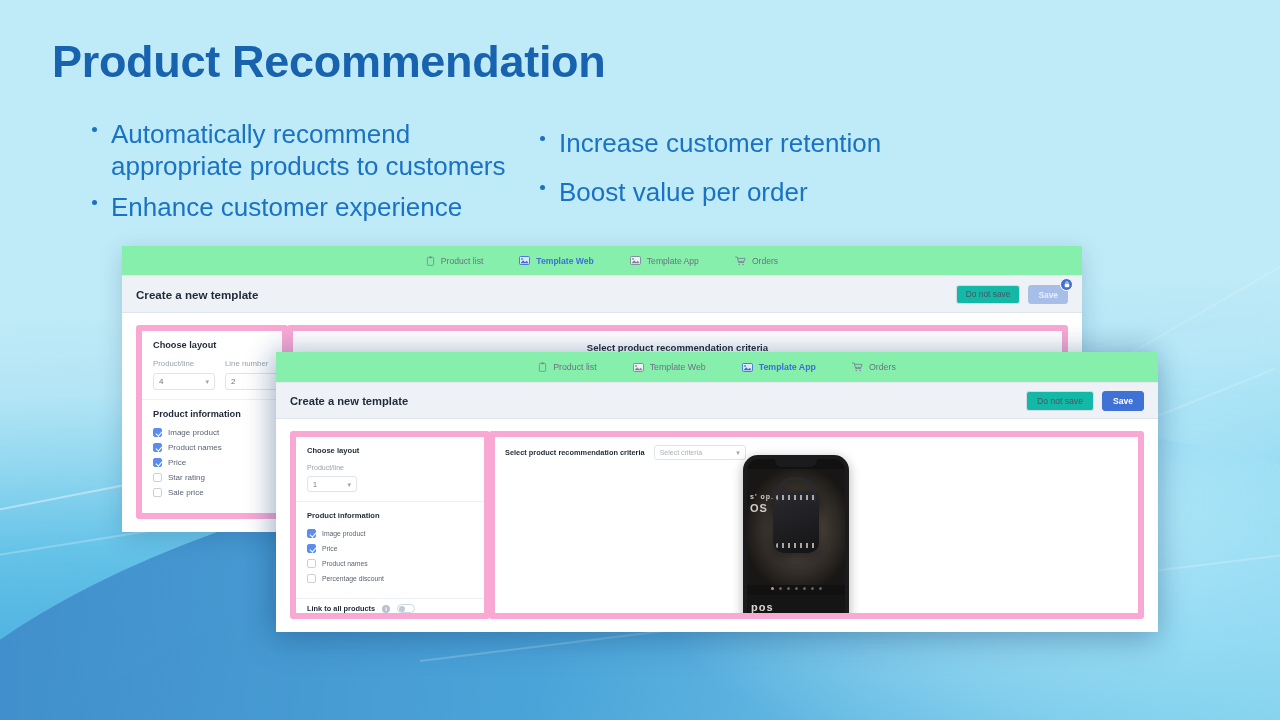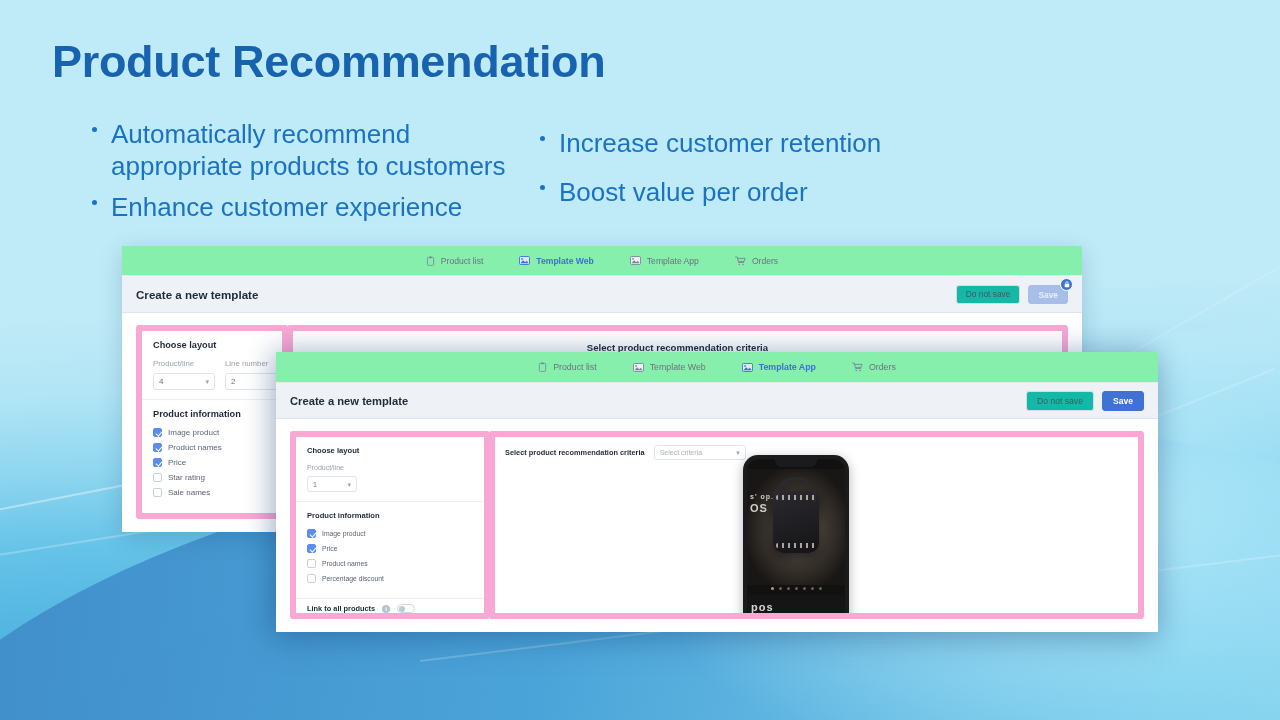--- a/index.html
+++ b/index.html
@@ -542,21 +542,21 @@
           <div class="checkitem">
             <span class="cbox on"></span>
             <span>Price</span>
           </div>
           <div class="checkitem">
             <span class="cbox"></span>
             <span>Star rating</span>
           </div>
           <div class="checkitem">
             <span class="cbox"></span>
-            <span>Sale names</span>
+            <span>Sale price</span>
           </div>
         </div>
       </div>
 
       <div class="panel right-panel" style="margin-left:-1px;">
         <div class="rp-head-center">Select product recommendation criteria</div>
       </div>
     </div>
   </div>
 

